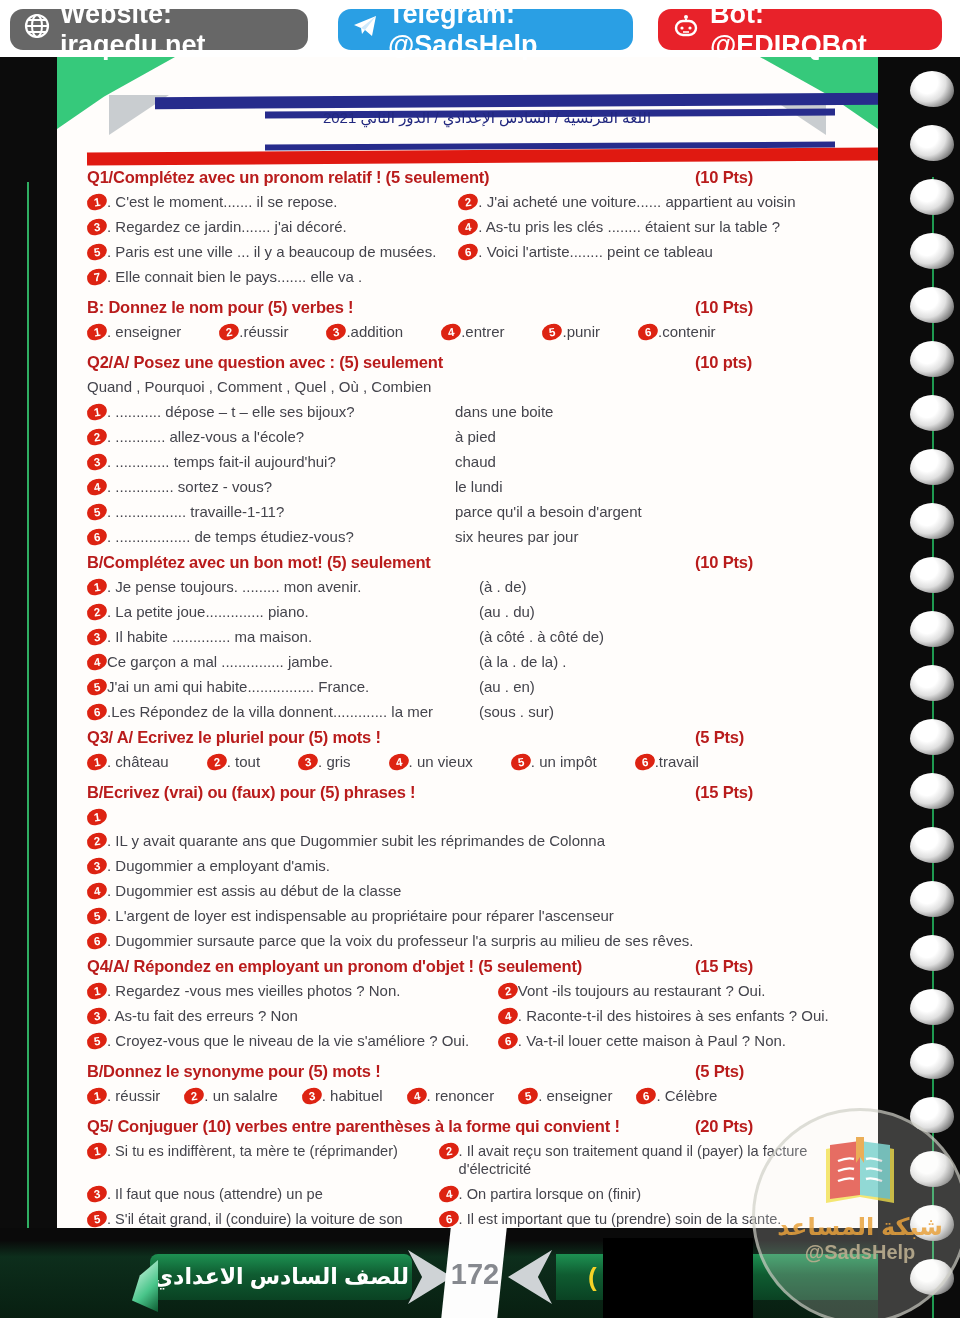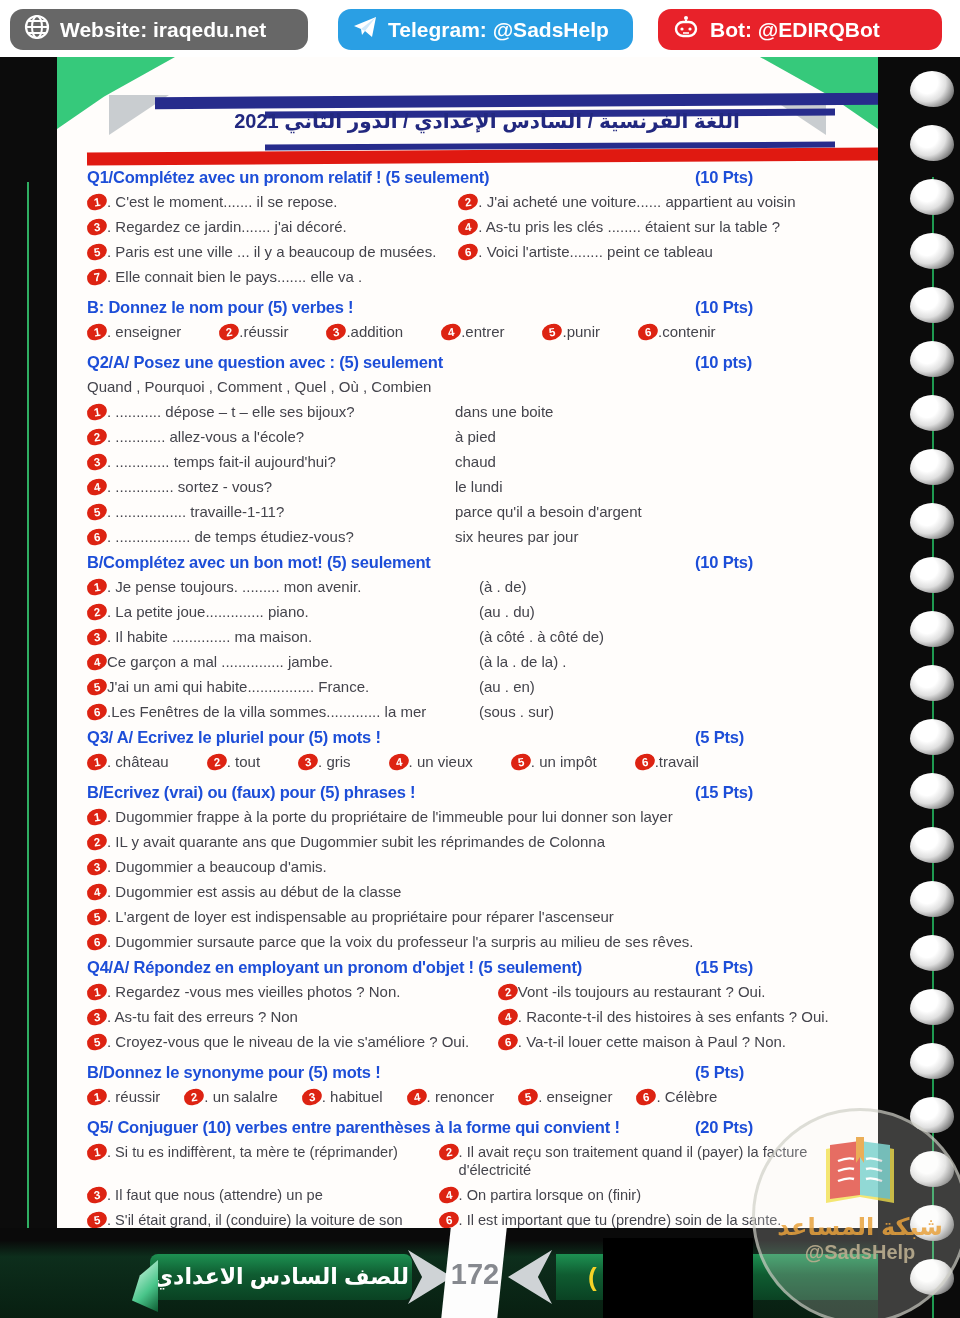--- a/index.html
+++ b/index.html
@@ -2,21 +2,21 @@
 <html><head>
 <meta charset="utf-8">
 <style>
   html,body{margin:0;padding:0;}
   body{width:960px;height:1318px;position:relative;background:#fff;
        font-family:"Liberation Sans","DejaVu Sans",sans-serif;overflow:hidden;}
 
   
   .topbar{position:absolute;left:0;top:0;width:960px;height:57px;background:#fff;z-index:9;}
   .pill{position:absolute;top:9px;height:41px;border-radius:13px;display:flex;align-items:center;
-        gap:10px;padding:0 14px;box-sizing:border-box;color:#fff;font-weight:bold;font-size:21px;}
+        gap:10px;padding:0 14px;box-sizing:border-box;color:#fff;font-weight:bold;font-size:27px;}
   .pill svg{flex-shrink:0;}
   .pill-web{left:10px;width:298px;background:#676767;}
   .pill-tg{left:338px;width:295px;background:#2a9fe4;}
   .pill-bot{left:658px;width:284px;background:#e8222a;}
 
   
   .strip-left{position:absolute;left:0;top:57px;width:57px;height:1186px;background:#0c0c0c;z-index:4;}
   .strip-left .gline{position:absolute;left:27px;top:125px;width:2px;height:1050px;background:#2fae62;}
   .strip-right{position:absolute;right:0;top:57px;width:82px;height:1261px;background:#0b0b0b;z-index:6;}
   .strip-right .gline{position:absolute;right:26px;top:120px;width:2px;bottom:0;background:#1e9a50;}
@@ -33,26 +33,26 @@
              clip-path:polygon(0 0,100% 0,100% 100%,60% 55%);}
   .corner-tr2{position:absolute;right:52px;top:38px;width:60px;height:40px;background:#c9cdd0;
              clip-path:polygon(0 0,100% 0,100% 100%);}
 
   
   .bar{position:absolute;background:#272c8c;}
   .bar1{left:98px;top:38px;width:725px;height:12px;transform:rotate(-.35deg);}
   .bar2{left:208px;top:53px;width:570px;height:7px;transform:rotate(-.3deg);}
   .bar3{left:208px;top:86px;width:570px;height:6px;transform:rotate(-.3deg);}
   .arabic-title{position:absolute;left:120px;top:52px;width:620px;text-align:center;direction:rtl;
-                color:#22287f;font-size:20px;font-weight:bold;}
+                color:#22287f;font-size:15px;font-weight:normal;}
   .redbar{position:absolute;left:30px;top:93px;width:791px;height:13px;background:#e01911;transform:rotate(-.35deg);}
 
   
   .content{position:absolute;left:30px;top:106px;width:790px;color:#44444c;font-size:15px;}
-  .sec-head{position:relative;display:flex;color:#1d4ed8;font-weight:bold;font-size:16.5px;
+  .sec-head{position:relative;display:flex;color:#b91c1c;font-weight:bold;font-size:16.5px;
             margin:5px 0 6px 0;letter-spacing:-0.2px;}
   .sh-pts{position:absolute;left:608px;top:0;white-space:nowrap;}
   .item{display:flex;align-items:flex-start;margin-bottom:7px;line-height:18px;}
   .n{background:#dd2312;color:#fff;min-width:16px;height:16px;padding:0 2px;border-radius:55% 45% 60% 40%;
      display:inline-flex;align-items:center;justify-content:center;font-size:11.5px;font-weight:bold;
      flex-shrink:0;transform:rotate(-8deg);margin-top:1px;}
   .grid2{display:grid;grid-template-columns:47% 53%;}
   .grid2.q4{grid-template-columns:52% 48%;}
   .grid2.q5{grid-template-columns:44.5% 55.5%;font-size:14.6px;}
   .inline-list{display:flex;flex-wrap:wrap;margin-bottom:3px;}
@@ -338,21 +338,21 @@
           </div>
 
           <div class="item">
             <span class="n">5</span>
             <span class="qcol wide"> J'ai un ami qui habite................ France.</span>
             <span>(au . en)</span>
           </div>
 
           <div class="item">
             <span class="n">6</span>
-            <span class="qcol wide">.Les Fenêtres de la villa sommes............. la mer</span>
+            <span class="qcol wide">.Les Répondez de la villa donnent............. la mer</span>
             <span>(sous . sur)</span>
           </div>
         </div>
     </div>
 
     <div class="sec">
       <div class="sec-head">
         <span>Q3/ A/ Ecrivez le pluriel pour (5) mots !</span>
         <span class="sh-pts">(5 Pts)</span>
       </div>
@@ -392,31 +392,30 @@
 
     <div class="sec">
       <div class="sec-head">
         <span>B/Ecrivez (vrai) ou (faux) pour (5) phrases !</span>
         <span class="sh-pts">(15 Pts)</span>
       </div>
       <div>
 
           <div class="item">
             <span class="n">1</span>
-            <span>. Dugommier frappe à la porte du propriétaire de l'immeuble pour lui donner son layer</span>
           </div>
 
           <div class="item">
             <span class="n">2</span>
             <span>. IL y avait quarante ans que Dugommier subit les réprimandes de Colonna</span>
           </div>
 
           <div class="item">
             <span class="n">3</span>
-            <span>. Dugommier a beaucoup d'amis.</span>
+            <span>. Dugommier a employant d'amis.</span>
           </div>
 
           <div class="item">
             <span class="n">4</span>
             <span>. Dugommier est assis au début de la classe</span>
           </div>
 
           <div class="item">
             <span class="n">5</span>
             <span>. L'argent de loyer est indispensable au propriétaire pour réparer l'ascenseur</span>

